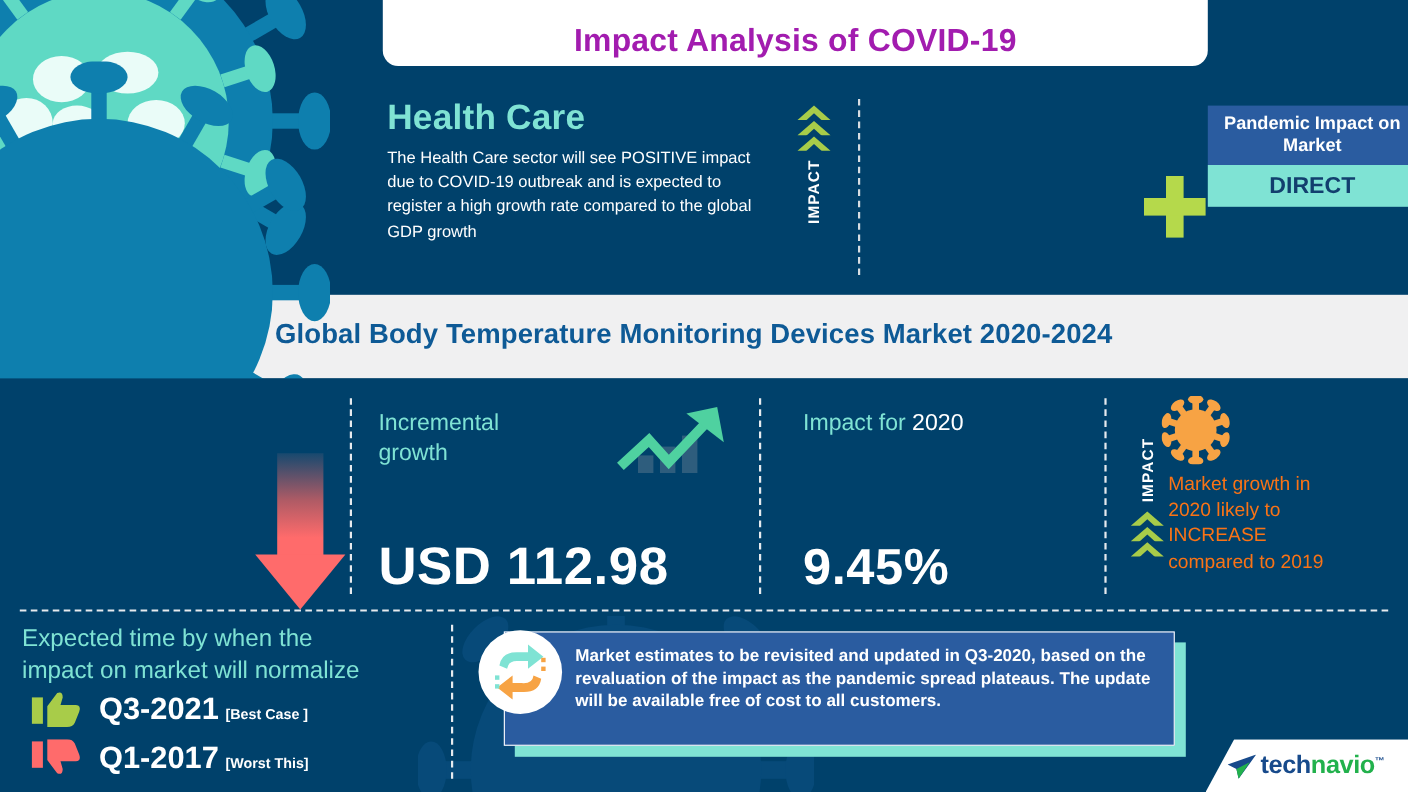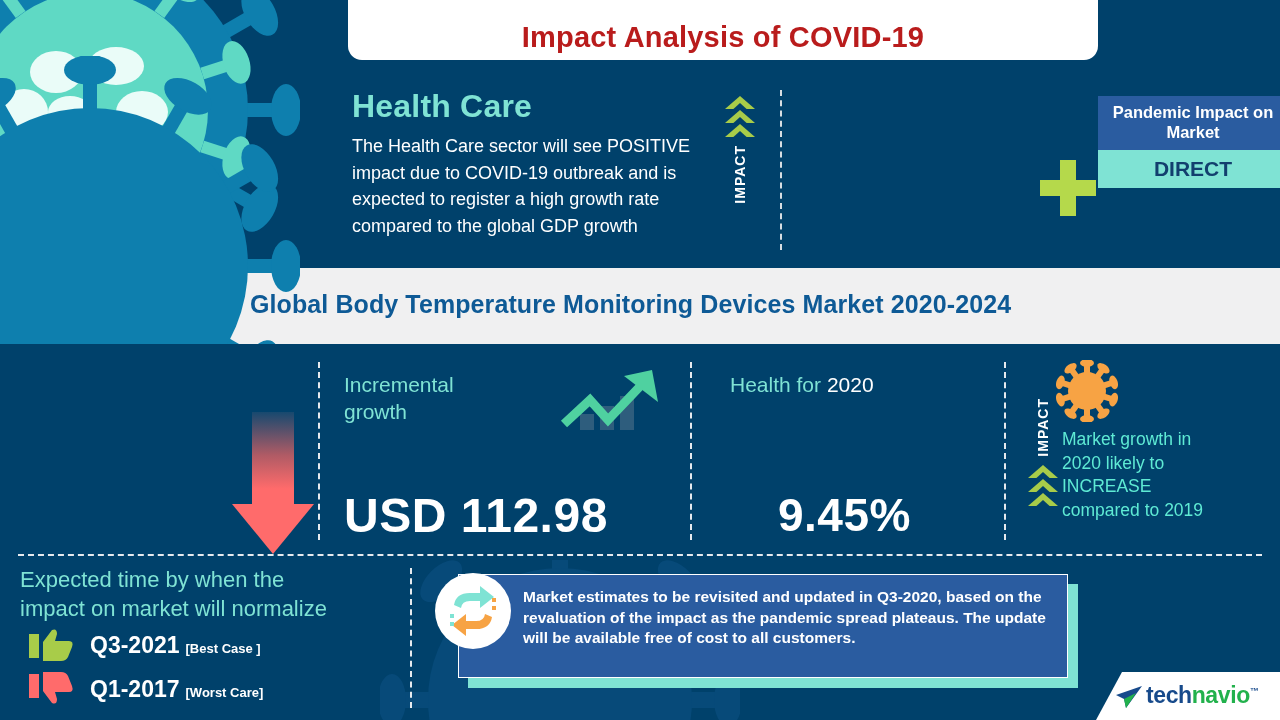--- a/index.html
+++ b/index.html
@@ -17,27 +17,27 @@
 
   .virus-big { position:absolute; left:-120px; top:-100px; width:420px; height:420px; }
 
   .title-card {
     position:absolute; left:348px; top:-18px; width:750px; height:78px;
     background:#ffffff; border-radius:0 0 14px 14px;
     display:flex; align-items:flex-end; justify-content:center;
     padding-bottom:6px;
   }
   .title-card .t {
-    color:#b91c1c; font-size:29px; font-weight:bold; letter-spacing:.2px;
+    color:#a21caf; font-size:29px; font-weight:bold; letter-spacing:.2px;
   }
 
   .col-hc { position:absolute; left:352px; top:88px; width:350px; }
   .col-mi { position:absolute; left:802px; top:88px; width:290px; }
   .sec-h { font-size:32px; color:#7fe3d4; font-weight:bold; margin-bottom:8px; letter-spacing:.2px;}
-  .sec-p { font-size:18px; color:#ffffff; line-height:1.48; }
+  .sec-p { font-size:15px; color:#ffffff; line-height:1.48; }
   .sec-p b.hl { color:#b5d94b; font-weight:bold; }
 
   .impact-rail {
     position:absolute; left:712px; top:96px; width:56px; height:150px;
     display:flex; flex-direction:column; align-items:center;
   }
   .chev-stack { display:flex; flex-direction:column; align-items:center; gap:1px; margin-bottom:8px;}
   .chev-pair { position:relative; width:30px; height:13px; }
   .chev-pair:before{content:"";position:absolute;left:0;top:0;width:0;height:0;border-left:15px solid transparent;border-right:15px solid transparent;border-bottom:13px solid #a8cc49;}
   .chev-pair:after{content:"";position:absolute;left:4px;top:7px;width:0;height:0;border-left:11px solid transparent;border-right:11px solid transparent;border-bottom:10px solid #00416b;}
@@ -87,37 +87,37 @@
 
   .st1 { position:absolute; left:22px; top:378px; width:240px; }
   .st1 .s-value { position:absolute; left:0; top:102px; }
   .arrow-down { position:absolute; left:228px; top:408px; width:96px; height:148px; }
 
   .st2 { position:absolute; left:344px; top:372px; width:320px; }
   .st2 .s-value { position:absolute; left:0; top:116px; font-size:48px;}
   .growth-icon { position:absolute; left:556px; top:366px; width:112px; height:70px; }
 
   .st3 { position:absolute; left:730px; top:372px; width:280px; }
-  .st3 .s-value { position:absolute; left:0; top:116px;margin-left:48px; }
+  .st3 .s-value { position:absolute; left:0; top:116px; }
 
   .st4 { position:absolute; left:1062px; top:428px; width:210px; }
-  .st4 .txt { color:#5eead4; font-size:17.5px; line-height:1.35; }
+  .st4 .txt { color:#f97316; font-size:17.5px; line-height:1.35; }
   .st4 .txt b { font-weight:normal; }
   .impact-rail2 { position:absolute; left:1026px; top:398px; width:34px; height:128px; display:flex; flex-direction:column; align-items:center; }
   .orange-virus { position:absolute; left:1056px; top:360px; width:62px; height:62px; }
 
   
   .bottom { position:absolute; left:0; top:560px; width:1280px; height:160px; background:#00416b; overflow:hidden; }
   .bg-virus-faint { position:absolute; left:380px; top:-40px; width:360px; height:360px; opacity:.55; }
 
   .exp-title { position:absolute; left:20px; top:566px; width:410px; color:#7fe3d4; font-size:22px; line-height:1.3; }
   .case-row { position:absolute; display:flex; align-items:center; gap:16px; }
   .case-row.r1 { left:28px; top:628px; }
   .case-row.r2 { left:28px; top:672px; }
-  .case-q { color:#ffffff; font-size:23px; font-weight:bold; }
+  .case-q { color:#ffffff; font-size:28px; font-weight:bold; }
   .case-tag { color:#ffffff; font-size:13px; font-weight:bold; margin-left:6px; }
   .vdash2 { position:absolute; left:410px; top:568px; height:140px; border-left:2px dashed #e6eaee; }
 
   .note-shadow { position:absolute; left:468px; top:584px; width:610px; height:104px; background:#7fe3d4; }
   .note-box {
     position:absolute; left:458px; top:574px; width:610px; height:104px;
     background:#2a5ca0; border:1.5px solid #ffffff;
     color:#ffffff; font-size:15.5px; line-height:1.33;
     padding:12px 14px 0 64px;
     font-weight:bold;
@@ -366,21 +366,21 @@
   <svg class="growth-icon" viewBox="0 0 112 70">
     <rect x="24" y="48" width="14" height="16" fill="#2e5d7d"></rect>
     <rect x="44" y="40" width="14" height="24" fill="#2e5d7d"></rect>
     <rect x="64" y="30" width="14" height="34" fill="#2e5d7d"></rect>
     <polyline points="8,58 34,34 52,54 92,12" fill="none" stroke="#4fd1a0" stroke-width="9" stroke-linejoin="miter"></polyline>
     <polygon points="96,4 102,36 68,10" fill="#4fd1a0"></polygon>
   </svg>
 
   <div class="st3">
     <div class="s-label">
-      <span>Health for </span><span class="w">2020</span>
+      <span>Impact for </span><span class="w">2020</span>
     </div>
     <div class="s-value">9.45%</div>
   </div>
 
   <svg class="orange-virus" viewBox="0 0 62 62">
     <g fill="#f7a344">
       <g>
         <rect x="28" y="1" width="6" height="12"></rect>
           <ellipse cx="31" cy="3" rx="7" ry="4"></ellipse>
         <g transform="rotate(36 31 31)">
@@ -496,21 +496,21 @@
       <span class="case-q">Q3-2021</span><span class="case-tag">[Best Case ]</span>
     </div>
   </div>
 
   <div class="case-row r2">
     <svg width="46" height="34" viewBox="0 0 46 34">
       <rect x="1" y="2" width="10" height="24" fill="#ff6b6b"></rect>
       <path d="M15 19 L24 31 Q29 33 29 27 L27 20 L41 20 Q46 20 44 14 L40 4 Q38 0 33 0 L15 0 Z" fill="#ff6b6b"></path>
     </svg>
     <div>
-      <span class="case-q">Q1-2017</span><span class="case-tag">[Worst Care]</span>
+      <span class="case-q">Q1-2017</span><span class="case-tag">[Worst This]</span>
     </div>
   </div>
 
   <div class="vdash2"></div>
 
   <div class="note-shadow"></div>
   <div class="note-box">Market estimates to be revisited and updated in Q3-2020, based on the revaluation of the impact as the pandemic spread plateaus. The update will be available free of cost to all customers.</div>
 
   <svg class="refresh-circle" viewBox="0 0 78 78">
     <circle cx="39" cy="39" r="38" fill="#ffffff"></circle>

